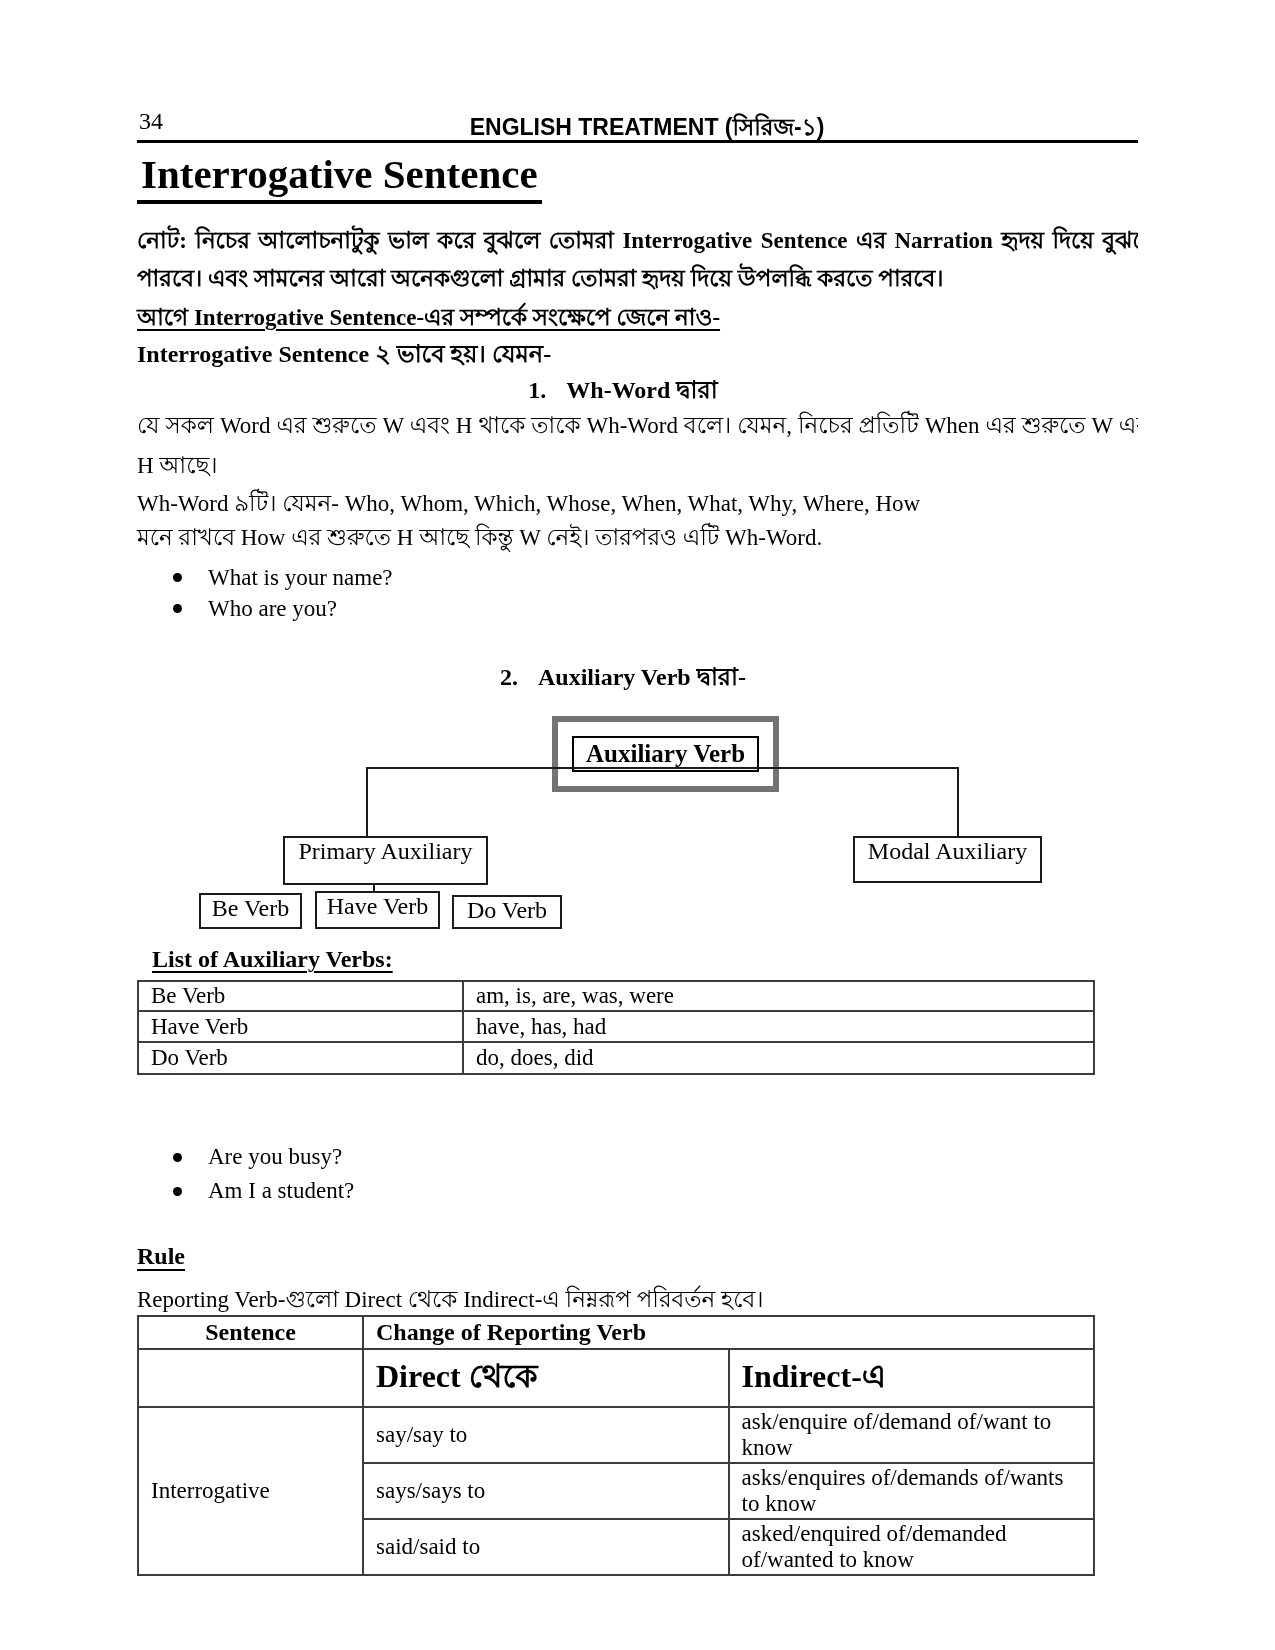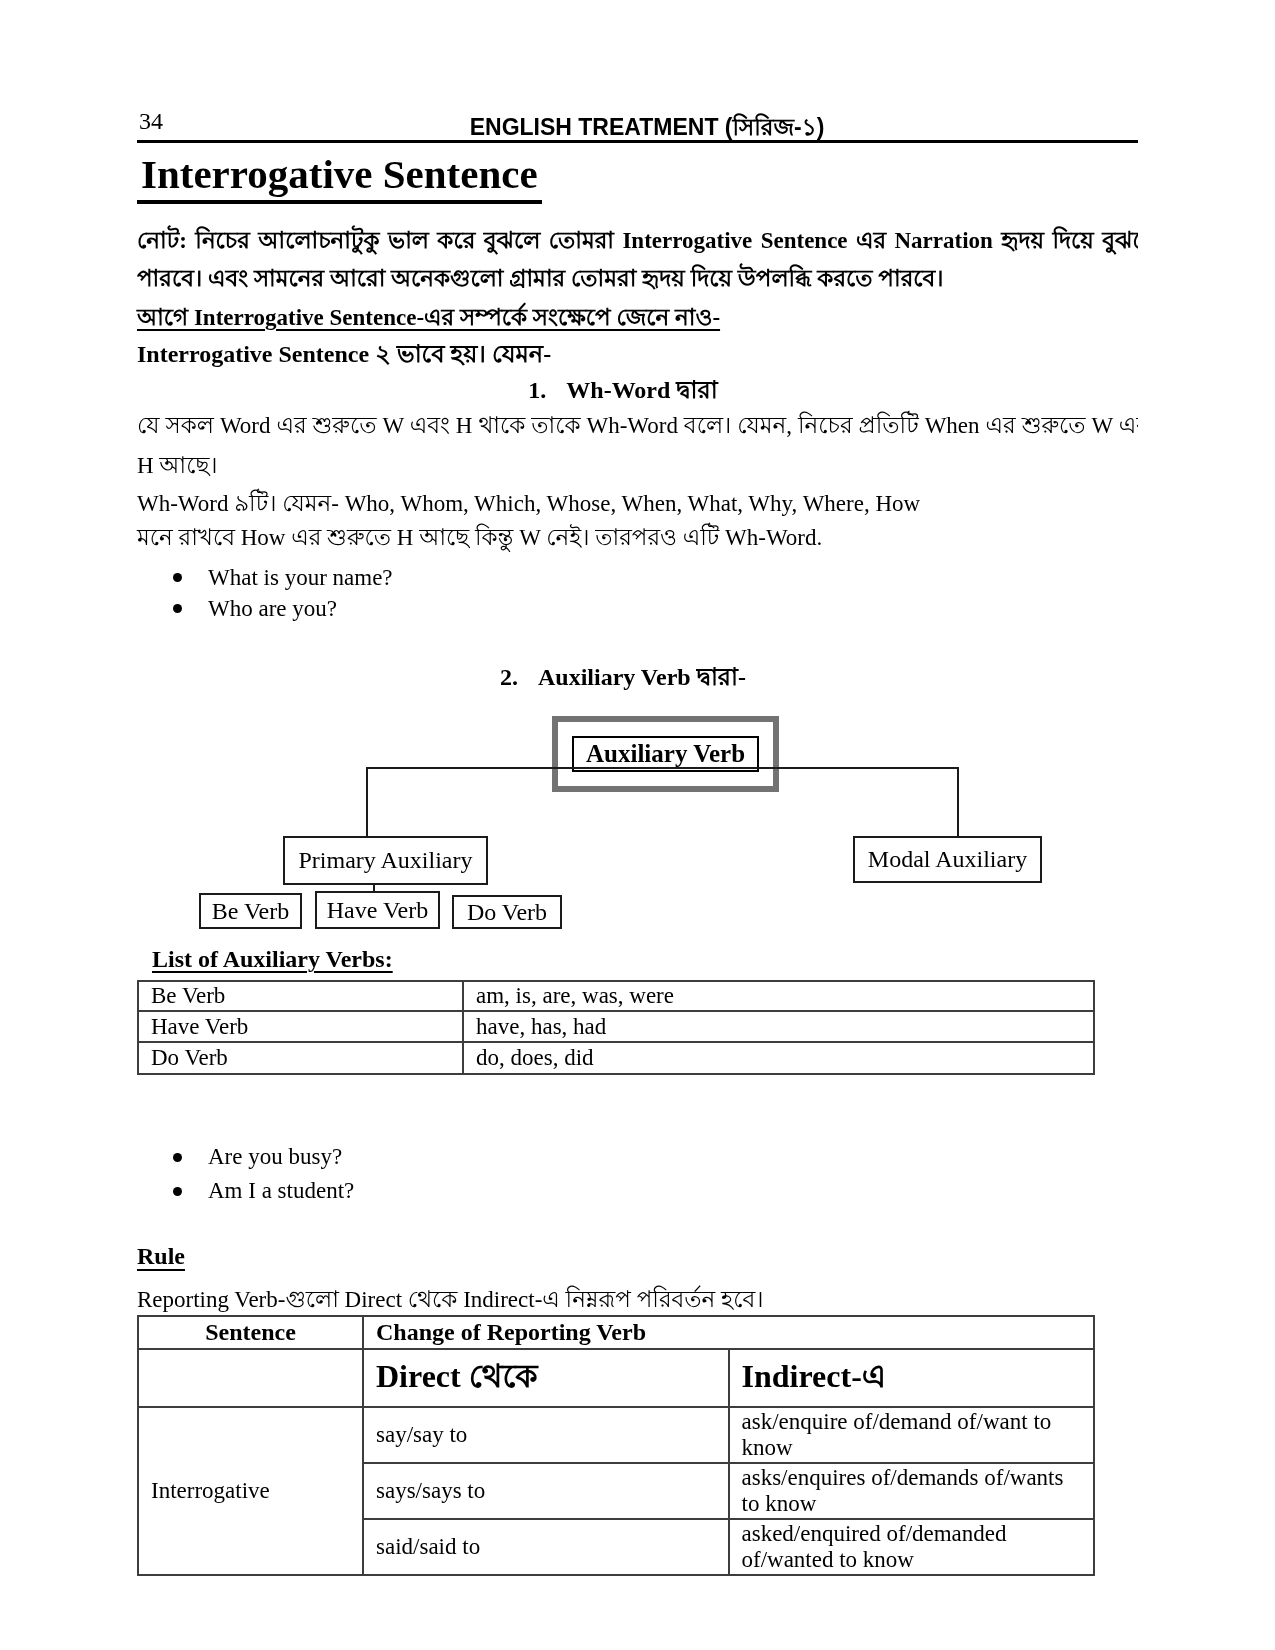--- a/index.html
+++ b/index.html
@@ -65,21 +65,21 @@
     width:9px;height:9px;background:#000;border-radius:50%;
     display:inline-block;margin-right:26px;flex:0 0 9px;
   }
   .extext{font-size:23px;}
 
   
   .diagram{left:137px;top:690px;width:1020px;height:252px;}
   .dline{position:absolute;background:#1b1b1b;}
   .dbox{
     position:absolute;border:2px solid #1b1b1b;background:#fff;
-    display:flex;align-items:center;justify-content:center;
+    display:flex;align-items:flex-start;justify-content:center;
     font-size:24px;text-align:center;
   }
   .rootbox{
     position:absolute;left:415px;top:2px;
     border:6px solid #737373;background:#fff;padding:14px;margin-top:24px;
   }
   .rootbox .inner{
     border:2px solid #000;padding:2px 12px;
     font-size:25px;font-weight:bold;white-space:nowrap;
   }

